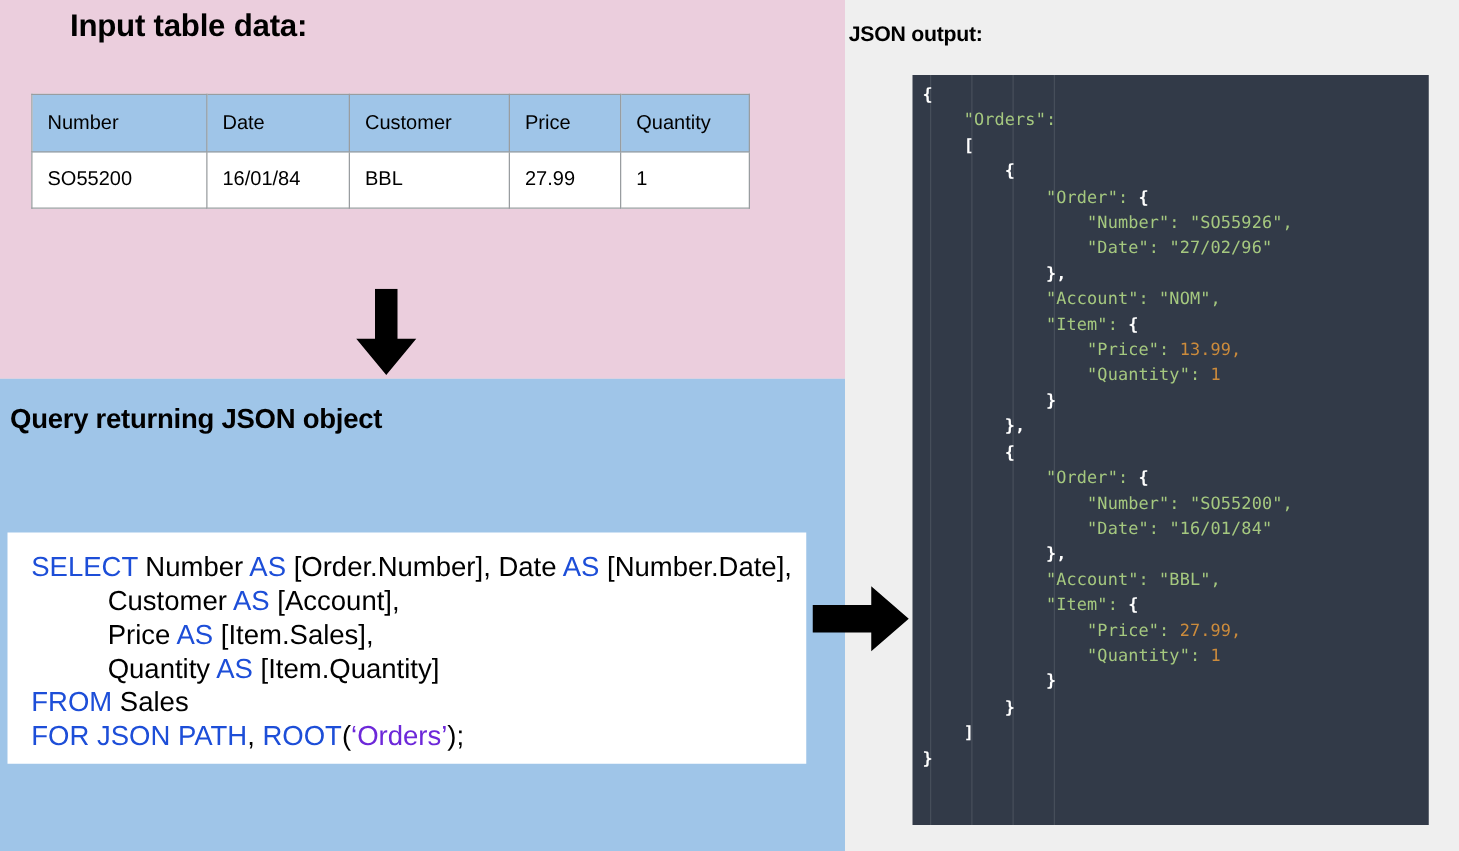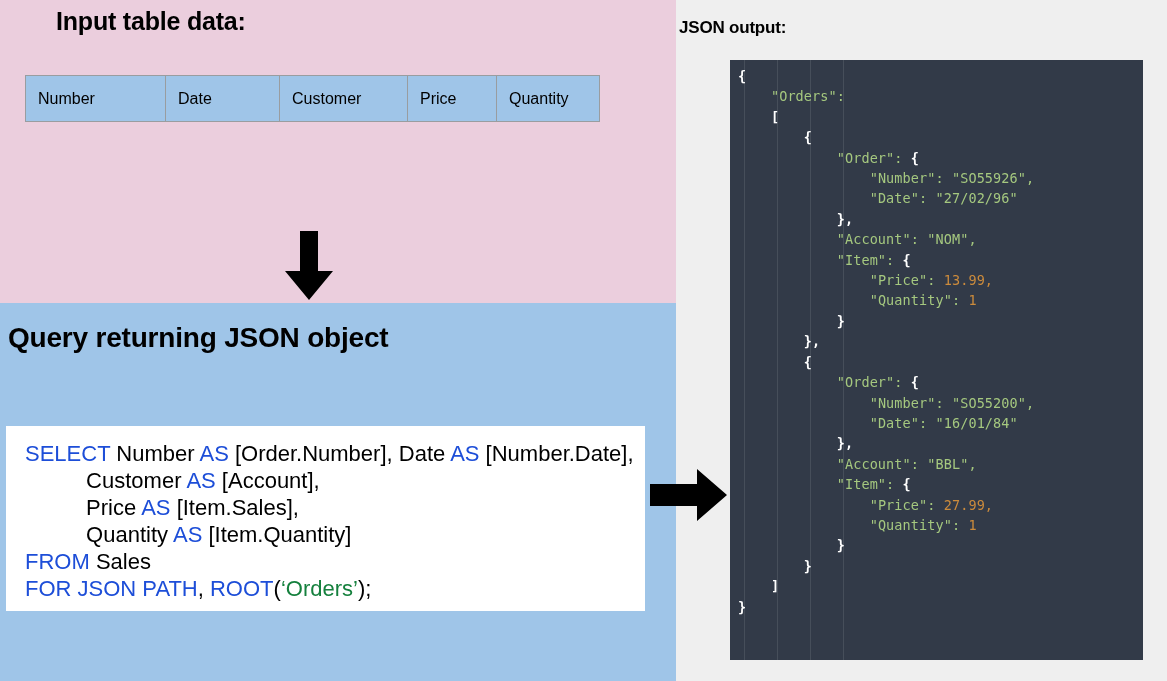--- a/index.html
+++ b/index.html
@@ -32,21 +32,21 @@
   }
 
   .heading {
     position: absolute;
     font-weight: bold;
     color: #000000;
     white-space: nowrap;
     letter-spacing: -0.2px;
   }
   .heading-input  { left: 8px;  top: 7px;  font-size: 25px; margin-left: 48px; }
-  .heading-query  { left: 8px;  top: 322px; font-size: 28px; }
+  .heading-query  { left: 8px;  top: 322px; font-size: 22px; }
   .heading-json   { left: 679px; top: 18px; font-size: 17px; }
 
   
   .data-table {
     position: absolute;
     left: 25px;
     top: 75px;
     border-collapse: collapse;
     background: #ffffff;
     table-layout: fixed;
@@ -102,21 +102,21 @@
     position: absolute;
     left: 19px;
     top: 14px;
     font-size: 22px;
     line-height: 27px;
     color: #000000;
     white-space: pre;
     font-family: "Liberation Sans", sans-serif;
   }
   .kw  { color: #1d4ed8; }
-  .lit { color: #15803d; }
+  .lit { color: #6d28d9; }
 
   
   .json-panel {
     position: absolute;
     left: 730px;
     top: 60px;
     width: 413px;
     height: 600px;
     background: #323a48;
     overflow: hidden;
@@ -161,20 +161,27 @@
   <thead>
     <tr>
       <th class="col-number">Number</th>
       <th class="col-date">Date</th>
       <th class="col-customer">Customer</th>
       <th class="col-price">Price</th>
       <th class="col-quantity">Quantity</th>
     </tr>
   </thead>
   <tbody>
+    <tr>
+      <td>SO55200</td>
+      <td>16/01/84</td>
+      <td>BBL</td>
+      <td>27.99</td>
+      <td>1</td>
+    </tr>
   </tbody>
 </table>
 
 <svg class="arrow-down" viewBox="0 0 50 70">
   <polygon points="16,0 34,0 34,40 49,40 25,69 1,40 16,40" fill="#000000"></polygon>
 </svg>
 
 <svg class="arrow-right" viewBox="0 0 78 54">
   <polygon points="0,16 47,16 47,1 77,27 47,53 47,38 0,38" fill="#000000"></polygon>
 </svg>

